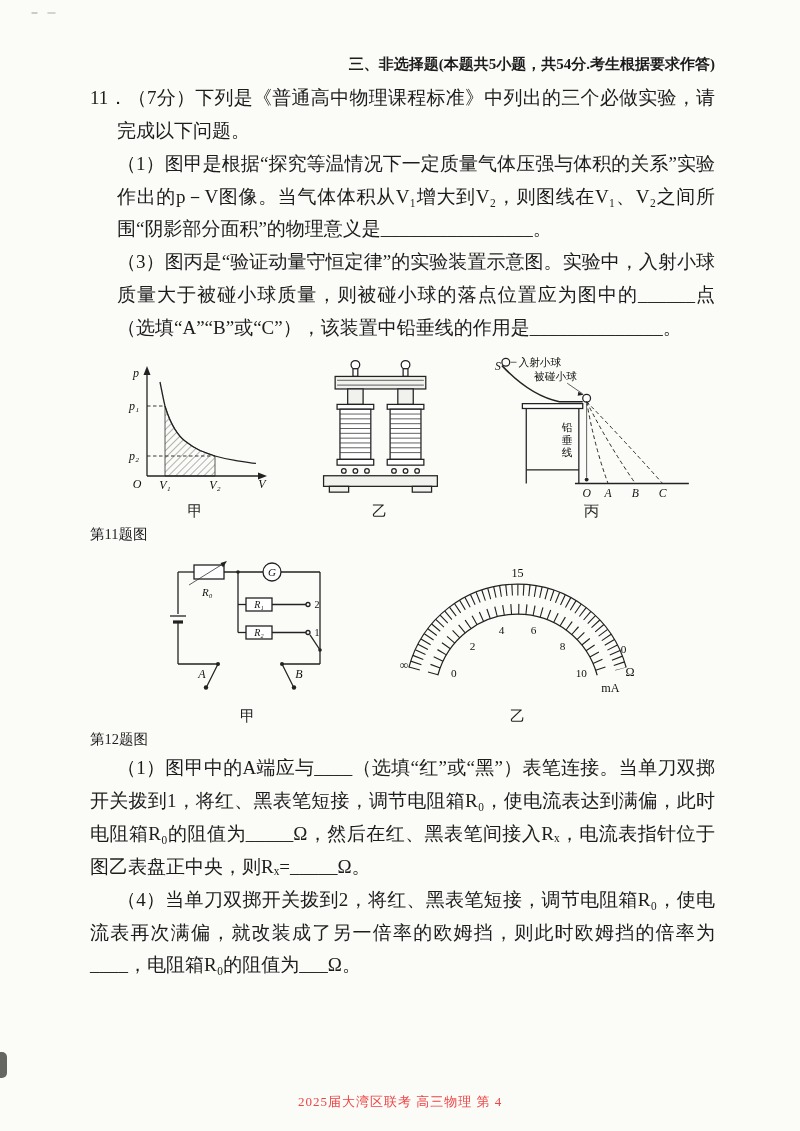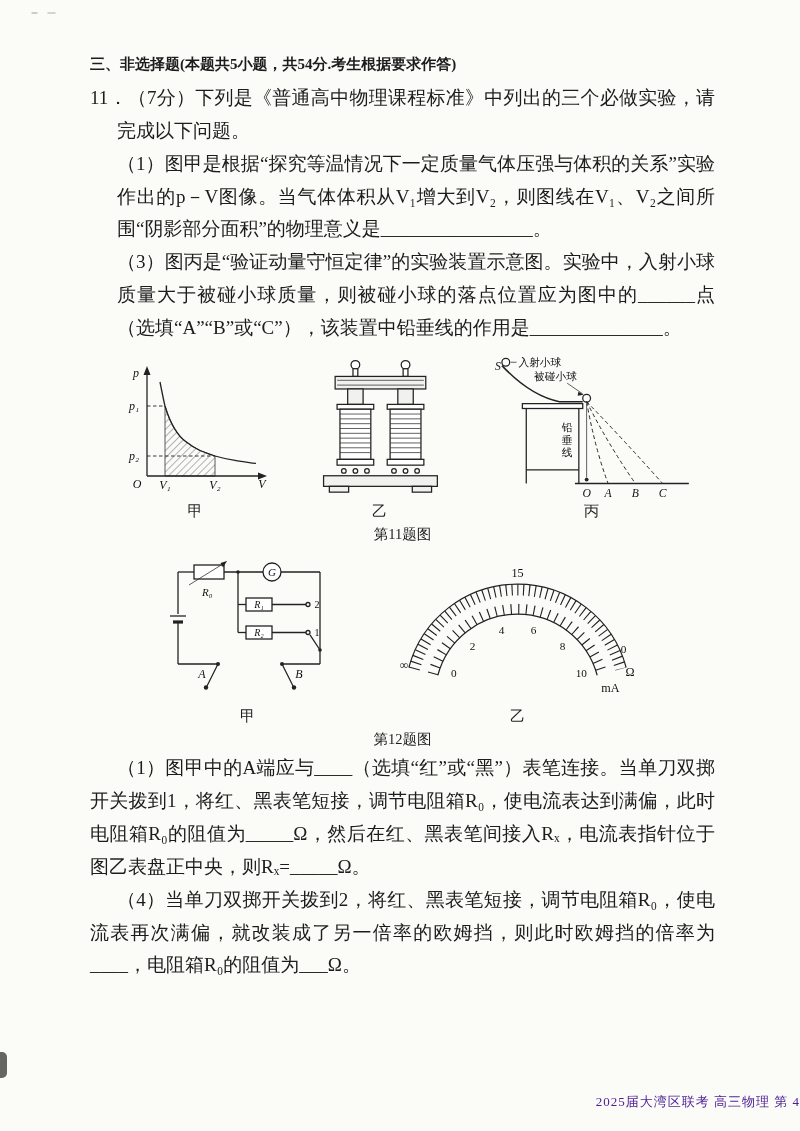--- a/index.html
+++ b/index.html
@@ -1,31 +1,31 @@
 <!DOCTYPE html>
 <html><head>
 <meta charset="utf-8">
 <style>
   html,body{margin:0;padding:0;}
   body{width:800px;height:1131px;background:#e9e9e5;font-family:"Liberation Serif","DejaVu Serif",serif;}
   .page{position:relative;width:800px;height:1131px;background:#fbfbf8;color:#1c1c1c;overflow:hidden;box-shadow:0 0 4px rgba(0,0,0,.25);}
   .content{padding:52px 85px 0 90px;}
-  .section-header{font-size:15px;font-weight:bold;margin:0 0 4px 0;line-height:1.73;}
+  .section-header{font-size:15px;font-weight:bold;margin:0 0 4px 0;line-height:1.73;text-align:right;}
   p{margin:0;font-size:19px;line-height:1.73;text-align:justify;}
   .hang{padding-left:27px;text-indent:-27px;}
   .part{padding-left:27px;}
   .indent-first{text-indent:27px;}
   .figrow{display:flex;align-items:flex-end;margin-top:8px;}
   .figrow-11{padding-left:30px;gap:42px;}
   .figrow-12{padding-left:70px;gap:60px;margin-top:10px;}
   figure{margin:0;text-align:center;}
   figcaption{font-size:15px;margin-top:1px;color:#1c1c1c;}
-  .figcaption-main{text-align:center;font-size:14.5px;margin:3px 0 2px 0;line-height:1.5;}
+  .figcaption-main{text-align:left;font-size:14.5px;margin:3px 0 2px 0;line-height:1.5;}
   .q12-stem{margin-top:4px;}
-  .footer{position:absolute;bottom:20px;left:0;width:100%;text-align:right;font-size:13px;color:#4c1d95;letter-spacing:1px;}
+  .footer{position:absolute;bottom:20px;left:0;width:100%;text-align:center;font-size:13px;color:#ef4444;letter-spacing:1px;}
   svg{display:block;}
   svg text{font-family:"Liberation Serif","DejaVu Serif",serif;fill:#111;}
   .k{stroke:#222;stroke-width:1.3;fill:none;}
   .k16{stroke:#222;stroke-width:1.6;fill:none;}
   .kthin{stroke:#333;stroke-width:0.8;fill:none;}
   .dash{stroke:#222;stroke-width:1;fill:none;stroke-dasharray:4 3;}
   .dash2{stroke:#222;stroke-width:0.9;fill:none;stroke-dasharray:3.5 2.5;}
   .fillw{fill:#fff;stroke:#222;stroke-width:1.3;}
   .fillg{fill:#f1f1ee;stroke:#222;stroke-width:1.3;}
   .dot{fill:#222;stroke:none;}

